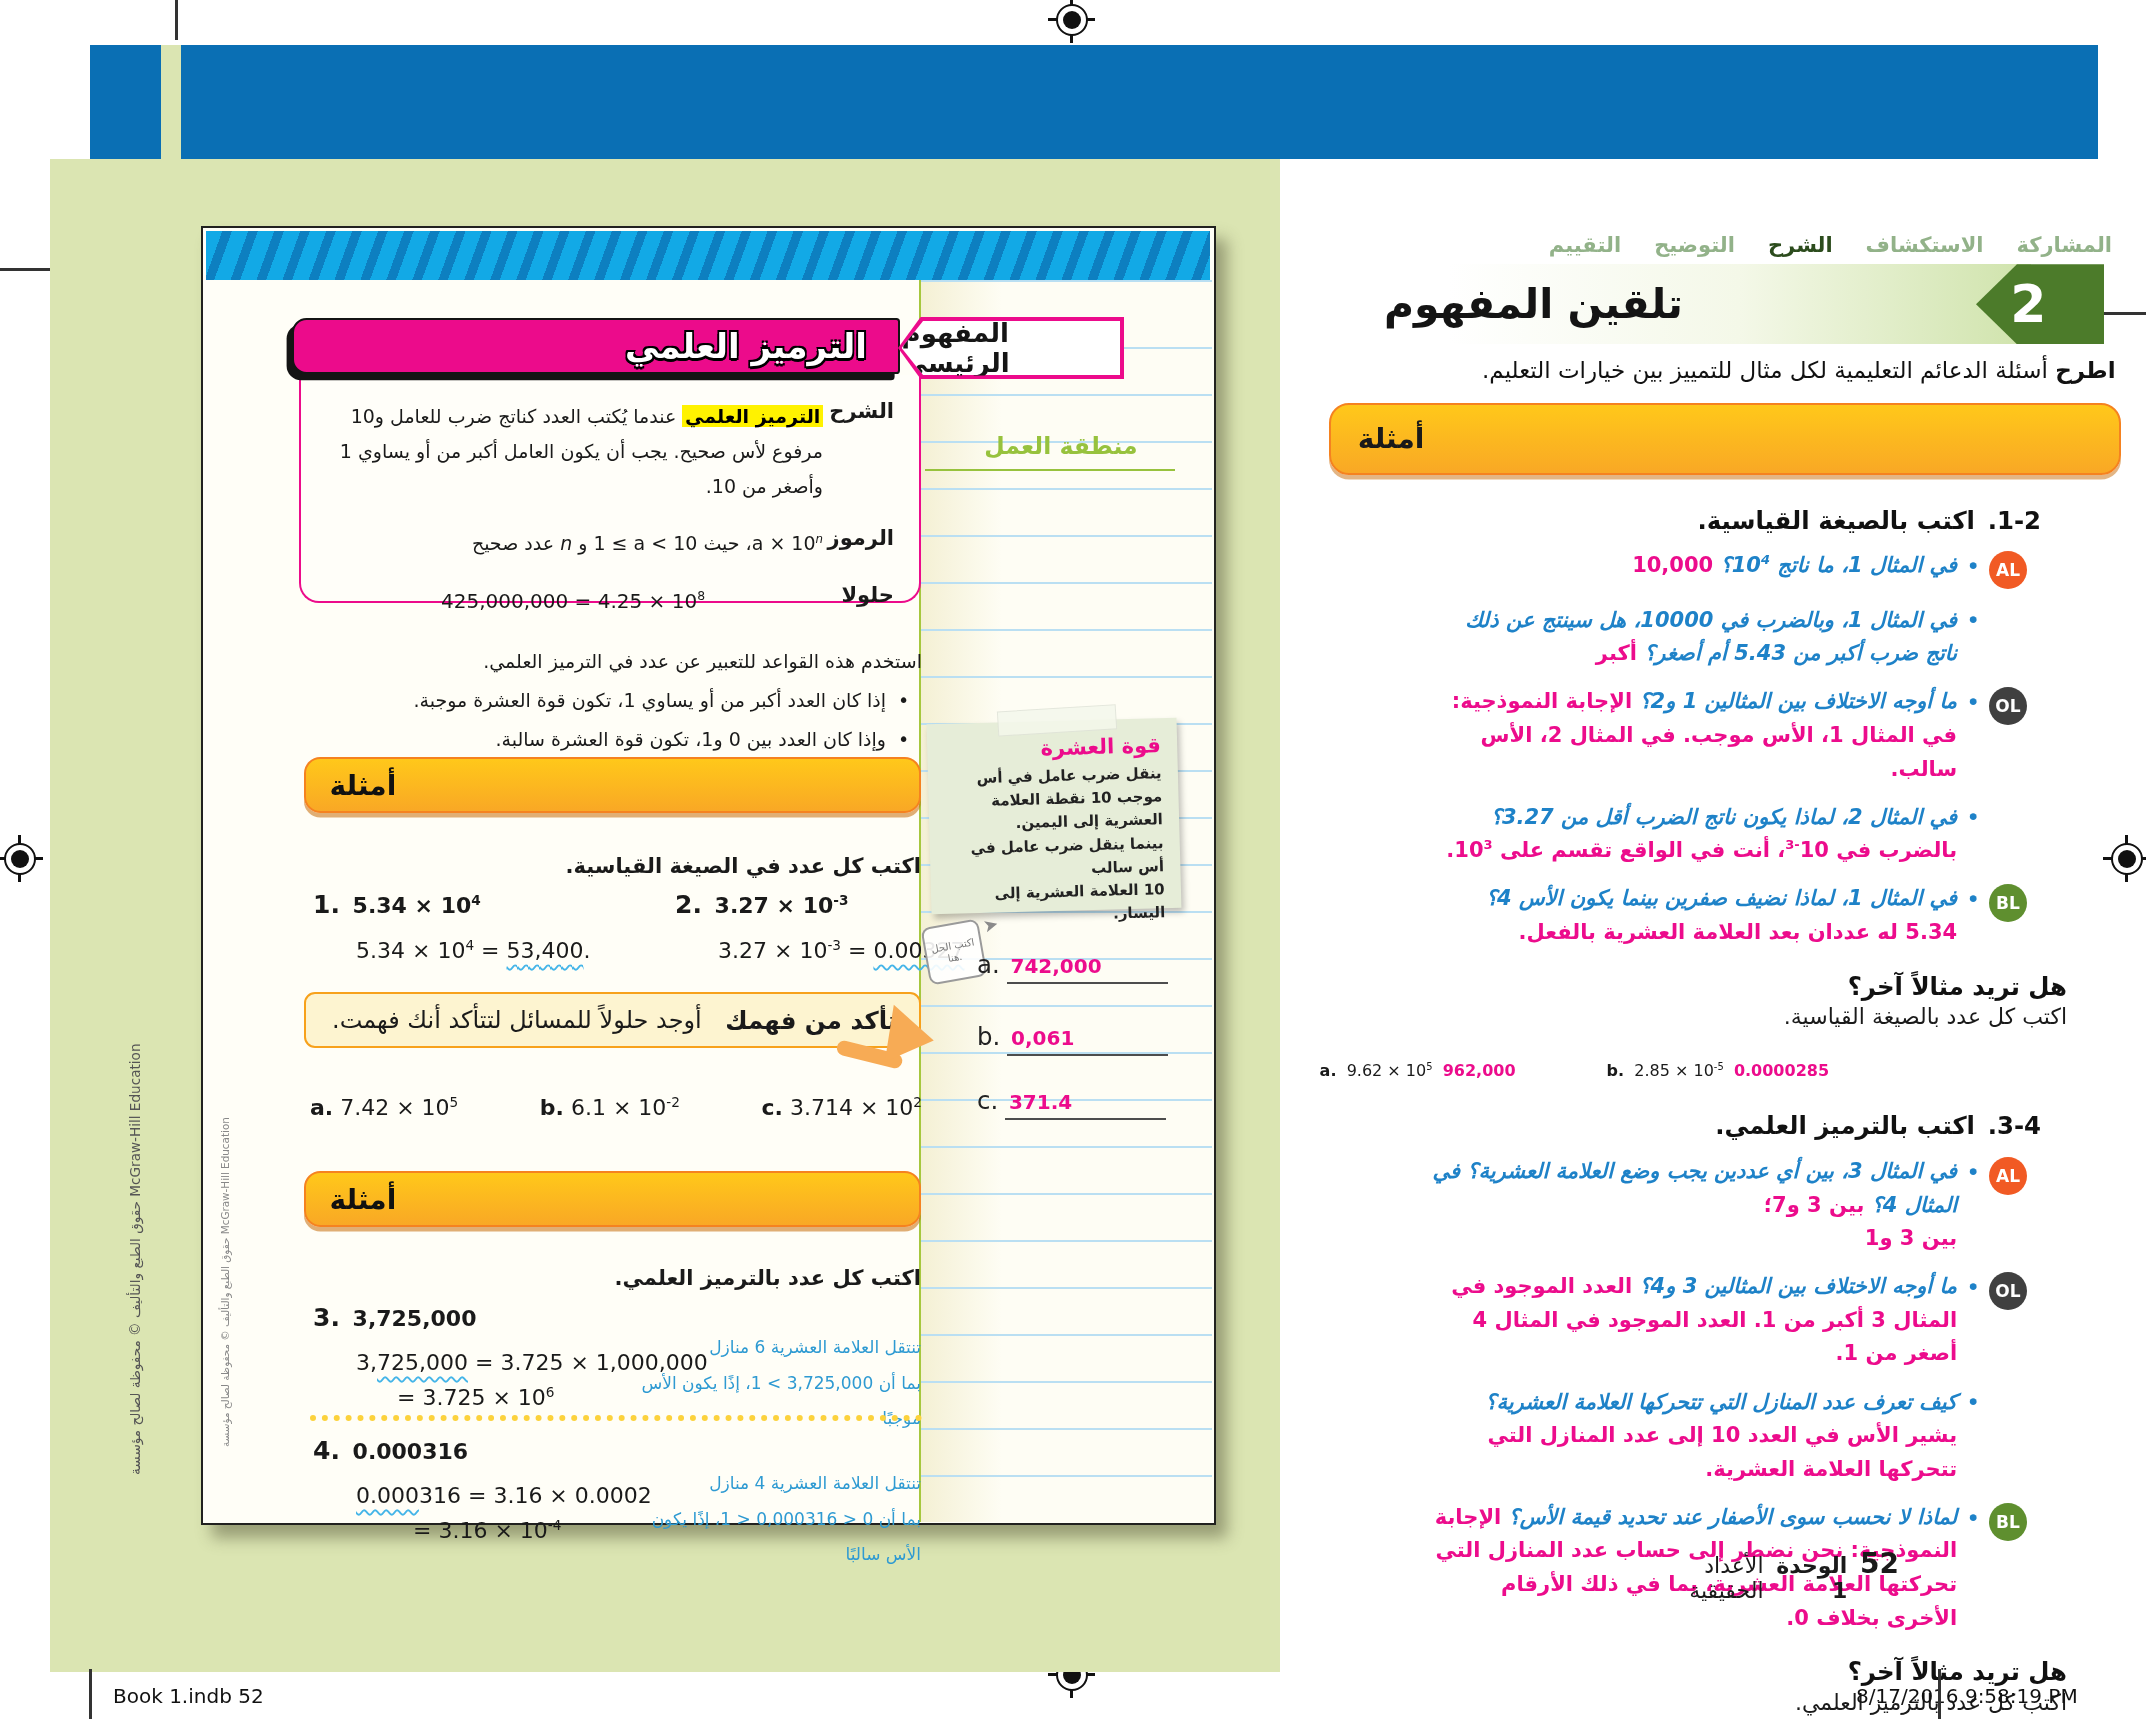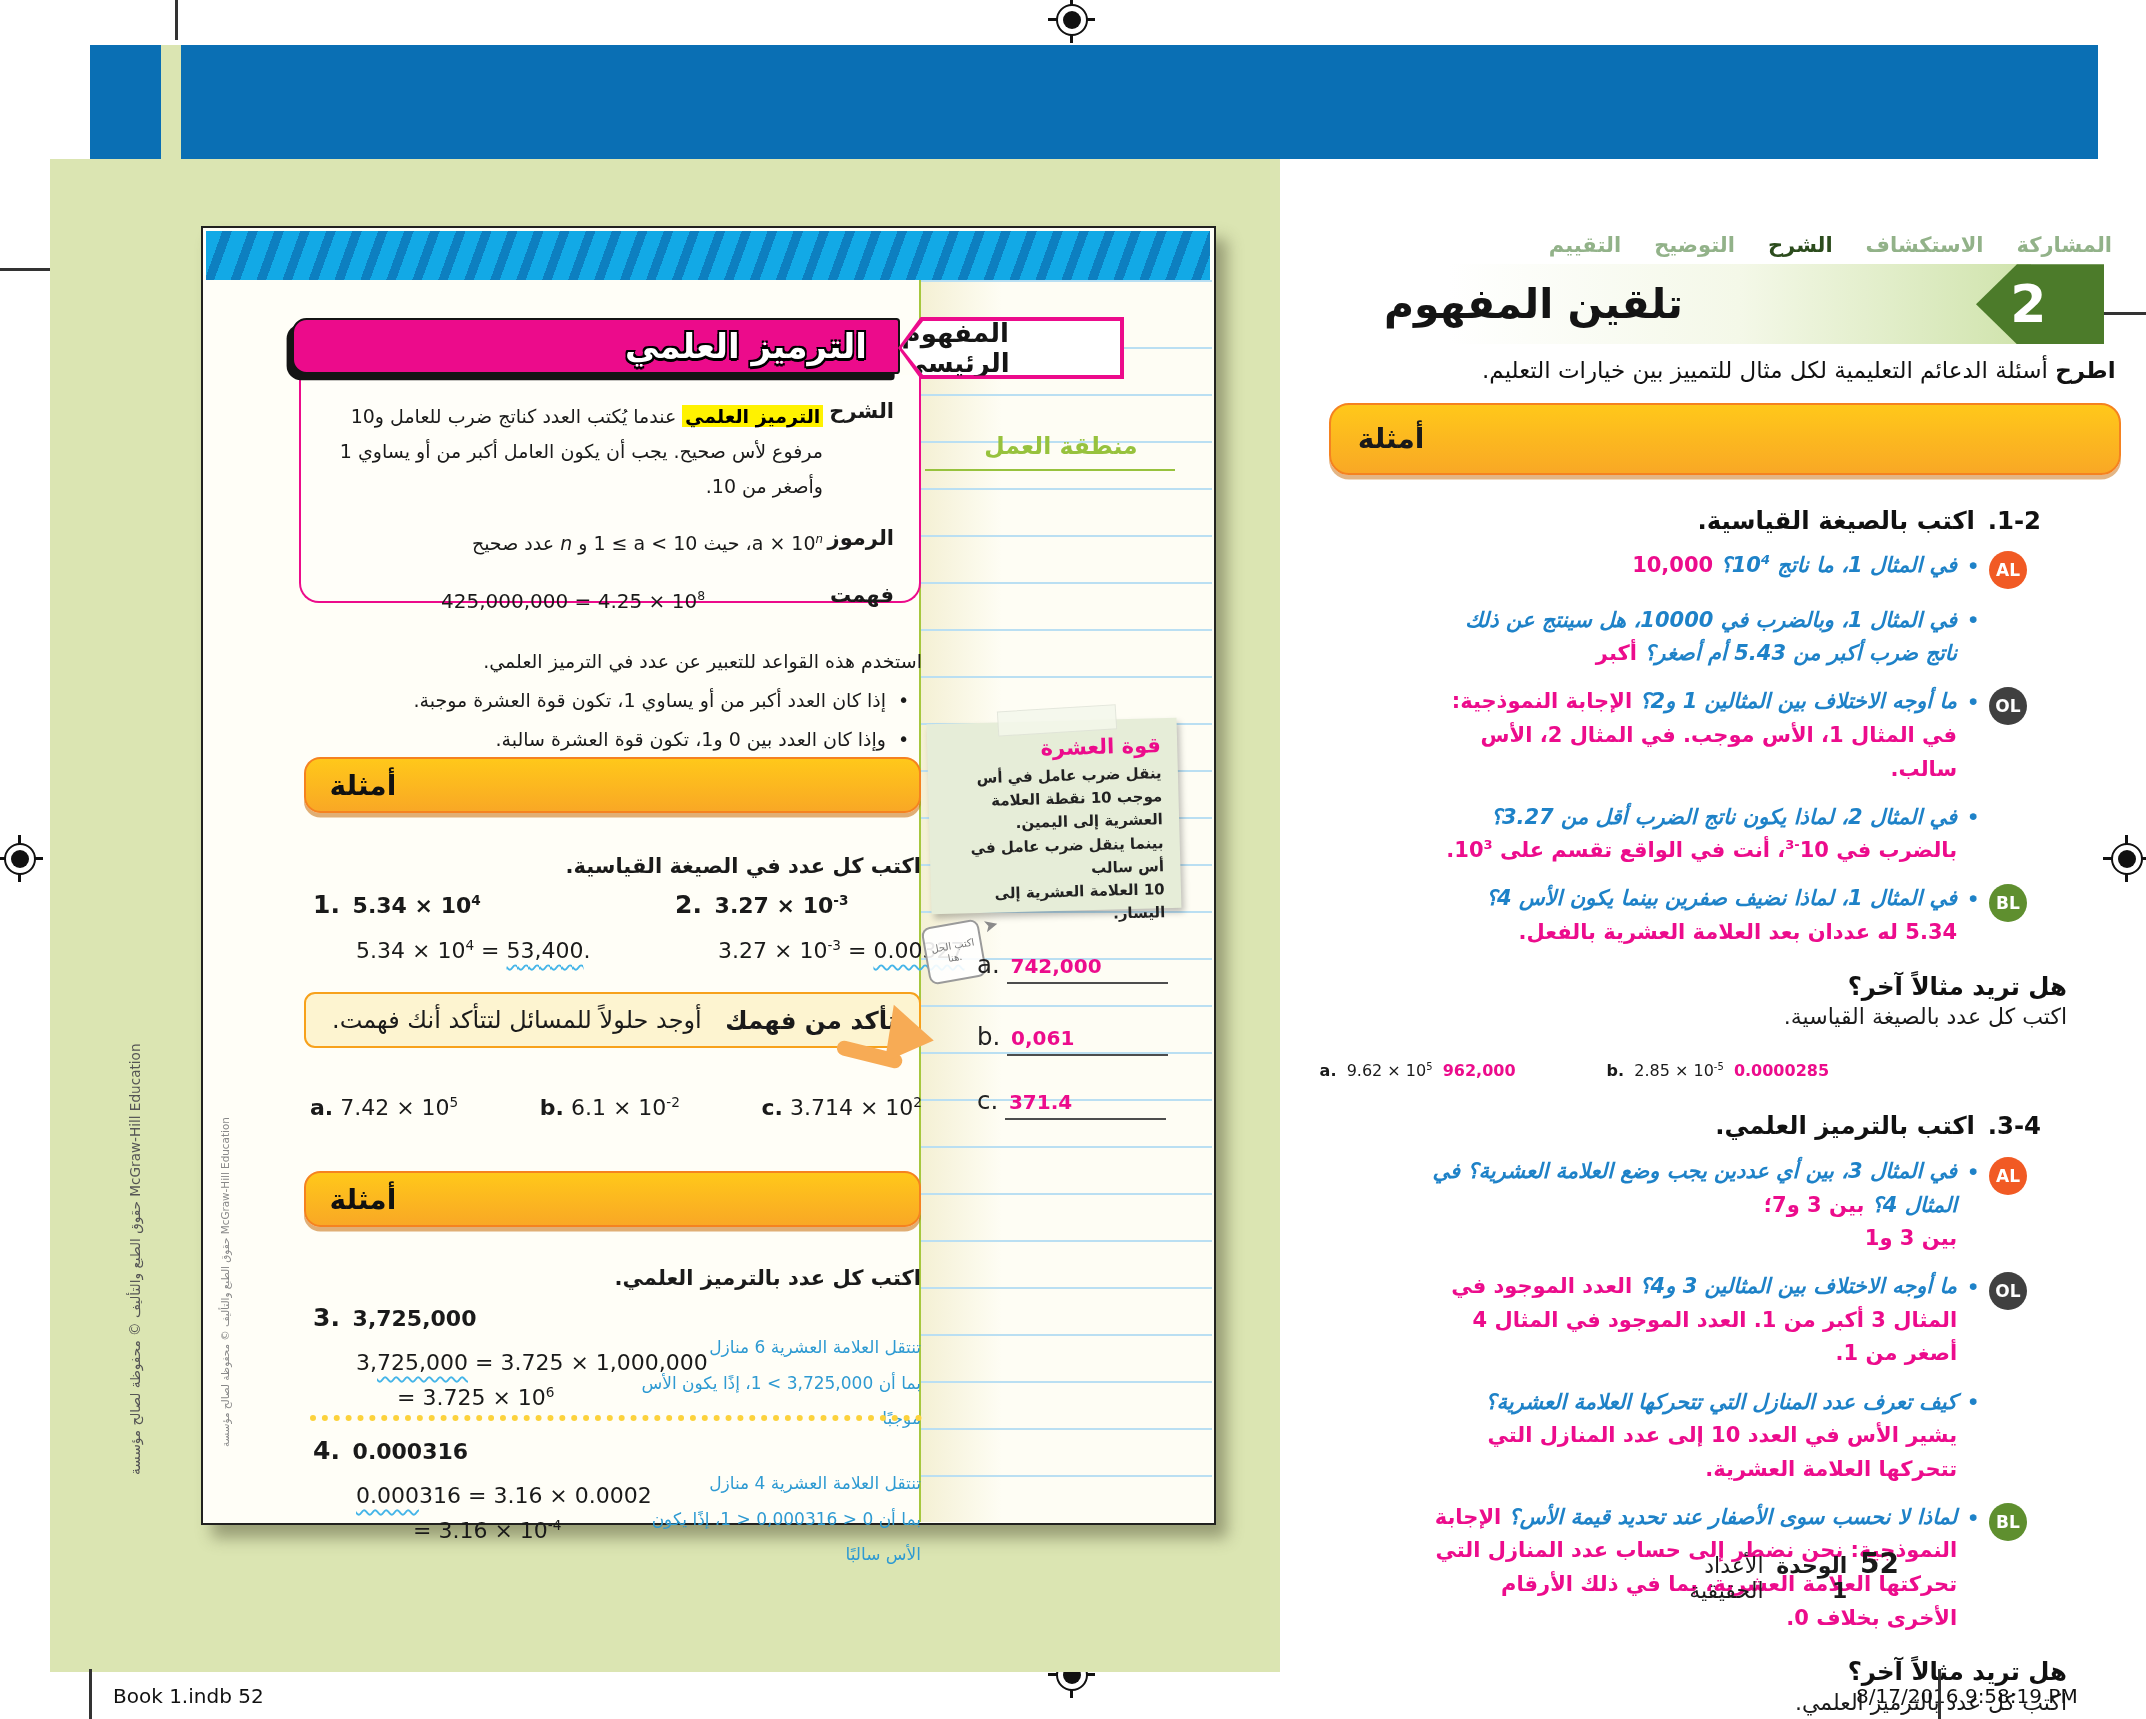--- a/index.html
+++ b/index.html
@@ -200,21 +200,21 @@
         <span class="clabel">الشرح</span>
         <span class="cbody"><mark>الترميز العلمي</mark><span> عندما يُكتب العدد كناتج ضرب للعامل و10 مرفوع لأس صحيح. يجب أن يكون العامل أكبر من أو يساوي 1 وأصغر من 10.</span></span>
       </div>
       <div class="crow">
         <span class="clabel">الرموز</span>
         <span class="cbody">
           <span dir="ltr"><span>a × 10</span><sup><i>n</i></sup></span><span>، حيث </span><span dir="ltr">1 ≤ a &lt; 10</span><span> و </span><i>n</i><span> عدد صحيح</span>
         </span>
       </div>
       <div class="crow">
-        <span class="clabel">فهمت</span>
+        <span class="clabel">حلولا</span>
         <span class="cbody center"><span>425,000,000 = 4.25 × 10</span><sup>8</sup></span>
       </div>
     </div>
 
     <div class="rules">
       <div>استخدم هذه القواعد للتعبير عن عدد في الترميز العلمي.</div>
       <div class="b">•&nbsp;&nbsp;<span>إذا كان العدد أكبر من أو يساوي 1، تكون قوة العشرة موجبة.</span></div>
       <div class="b">•&nbsp;&nbsp;<span>وإذا كان العدد بين 0 و1، تكون قوة العشرة سالبة.</span></div>
     </div>
 

